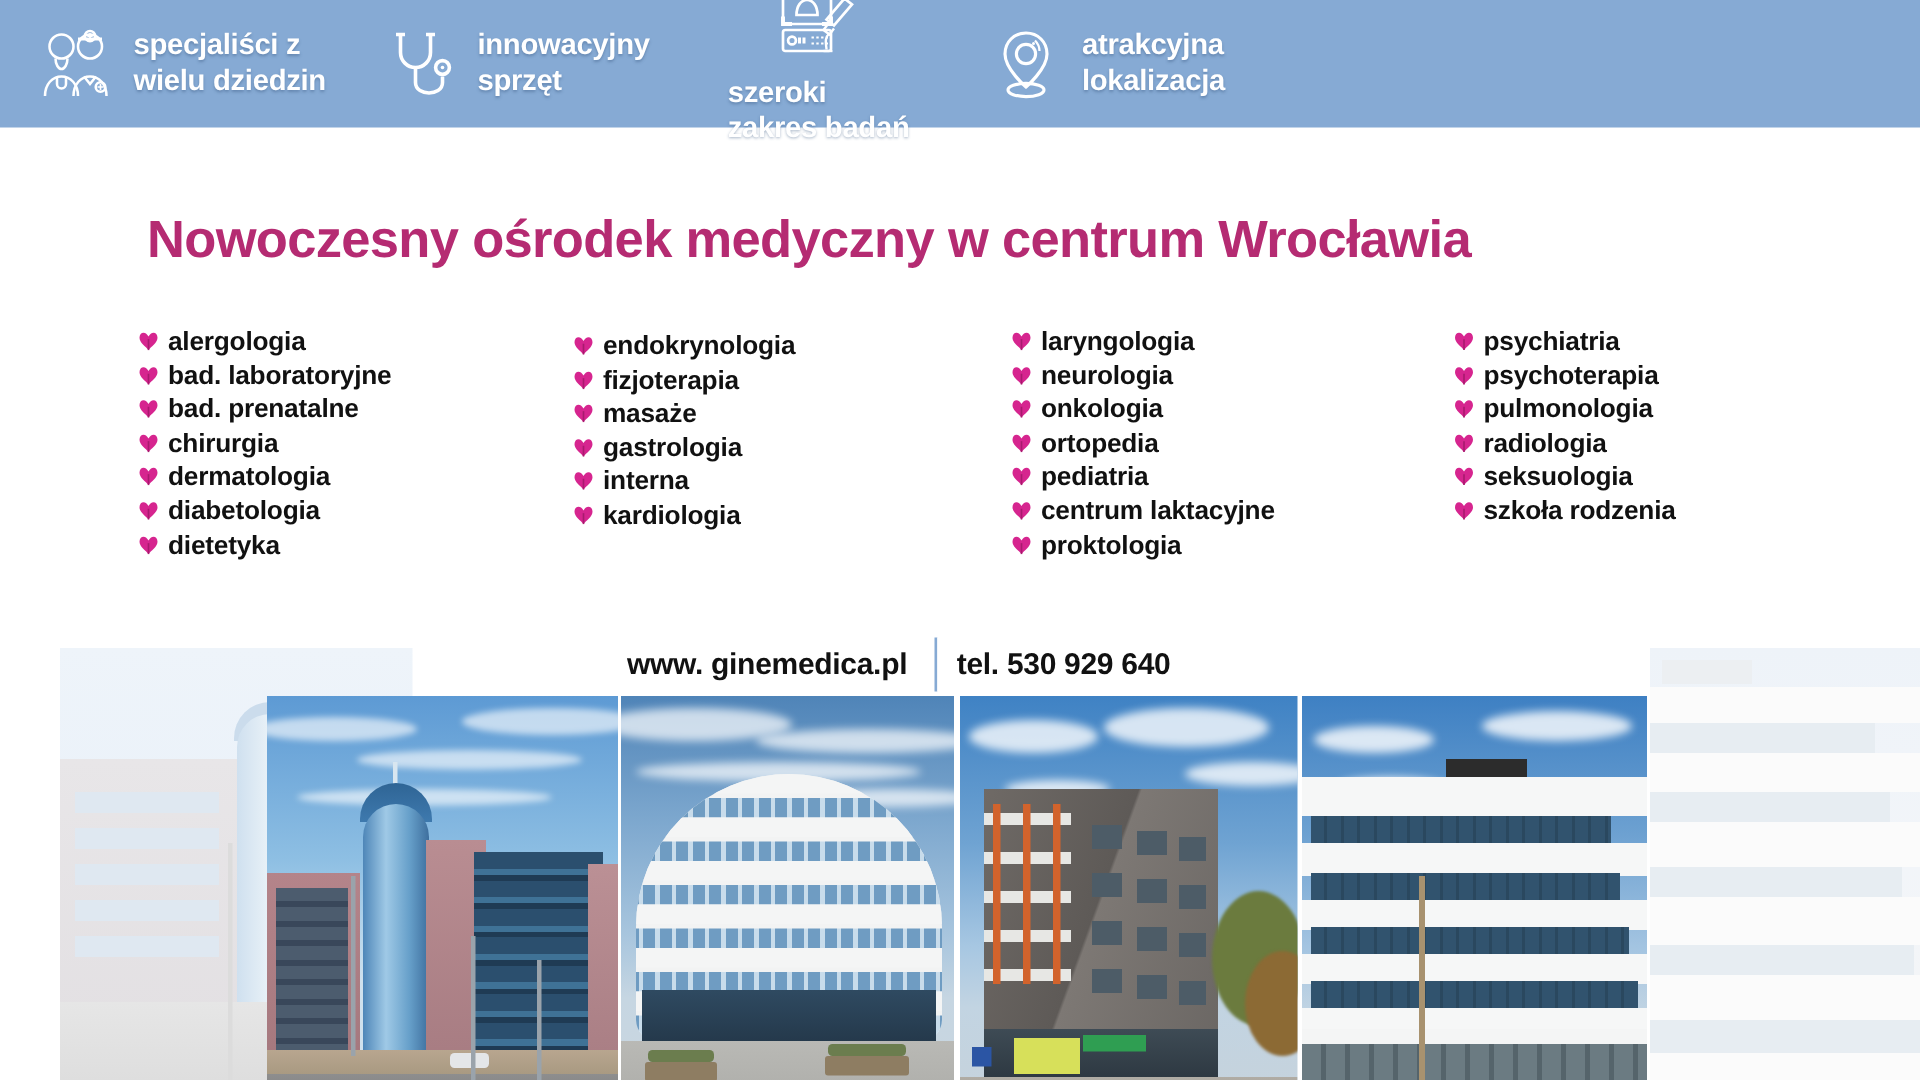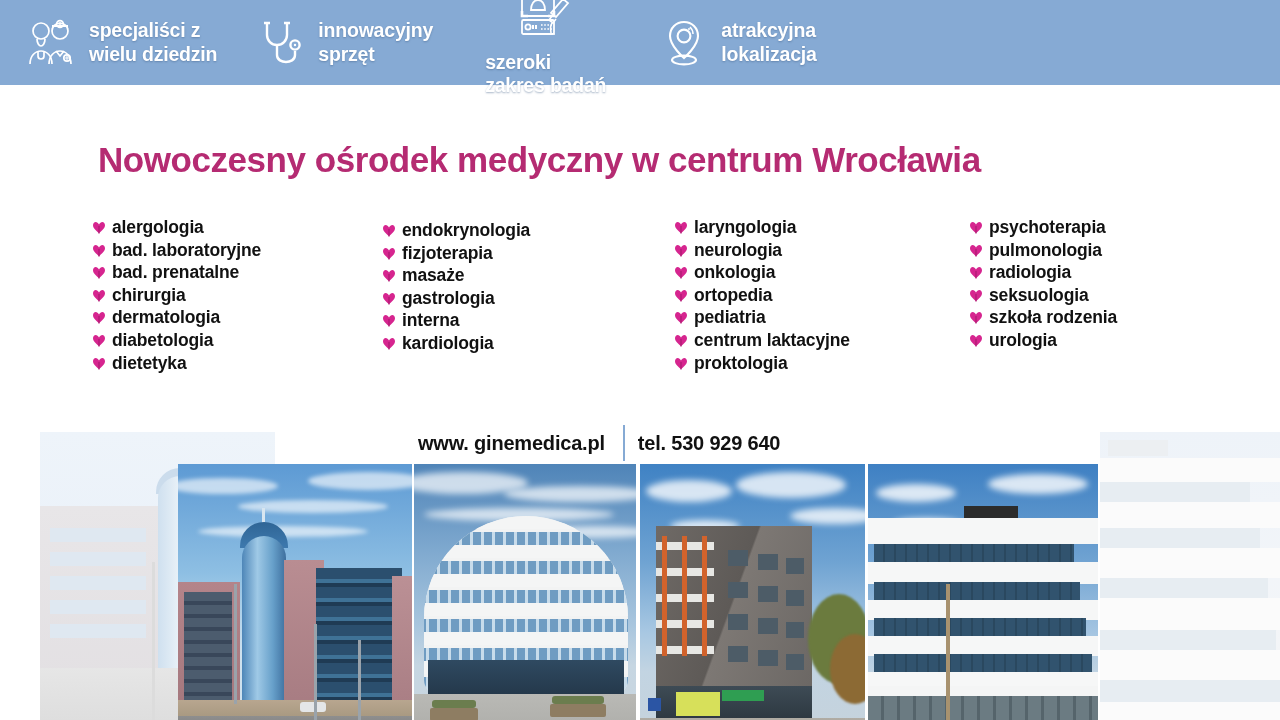--- a/index.html
+++ b/index.html
@@ -633,20 +633,29 @@
     </div>
 
     <div class="col col-4">
       <div class="svc">
           <span class="bullet">
             <svg width="14" height="14" viewBox="0 0 14 14">
               <path d="M7 13.4C5.2 11 1 8.6 1 5.2 1 3.2 2.2 1.9 3.7 1.9c1.3 0 2.4.9 3.3 2.5C7.9 2.8 9 1.9 10.3 1.9c1.5 0 2.7 1.3 2.7 3.3 0 3.4-4.2 5.8-6 8.2z" fill="#d6258f"></path>
               <path d="M7 13.4V6.1" stroke="#a81a6e" stroke-width="1.1" fill="none"></path>
             </svg>
           </span>
+          <span class="svc-label">psychiatria</span>
+        </div>
+      <div class="svc">
+          <span class="bullet">
+            <svg width="14" height="14" viewBox="0 0 14 14">
+              <path d="M7 13.4C5.2 11 1 8.6 1 5.2 1 3.2 2.2 1.9 3.7 1.9c1.3 0 2.4.9 3.3 2.5C7.9 2.8 9 1.9 10.3 1.9c1.5 0 2.7 1.3 2.7 3.3 0 3.4-4.2 5.8-6 8.2z" fill="#d6258f"></path>
+              <path d="M7 13.4V6.1" stroke="#a81a6e" stroke-width="1.1" fill="none"></path>
+            </svg>
+          </span>
           <span class="svc-label">psychoterapia</span>
         </div>
       <div class="svc">
           <span class="bullet">
             <svg width="14" height="14" viewBox="0 0 14 14">
               <path d="M7 13.4C5.2 11 1 8.6 1 5.2 1 3.2 2.2 1.9 3.7 1.9c1.3 0 2.4.9 3.3 2.5C7.9 2.8 9 1.9 10.3 1.9c1.5 0 2.7 1.3 2.7 3.3 0 3.4-4.2 5.8-6 8.2z" fill="#d6258f"></path>
               <path d="M7 13.4V6.1" stroke="#a81a6e" stroke-width="1.1" fill="none"></path>
             </svg>
           </span>
           <span class="svc-label">pulmonologia</span>
@@ -670,29 +679,20 @@
           <span class="svc-label">seksuologia</span>
         </div>
       <div class="svc">
           <span class="bullet">
             <svg width="14" height="14" viewBox="0 0 14 14">
               <path d="M7 13.4C5.2 11 1 8.6 1 5.2 1 3.2 2.2 1.9 3.7 1.9c1.3 0 2.4.9 3.3 2.5C7.9 2.8 9 1.9 10.3 1.9c1.5 0 2.7 1.3 2.7 3.3 0 3.4-4.2 5.8-6 8.2z" fill="#d6258f"></path>
               <path d="M7 13.4V6.1" stroke="#a81a6e" stroke-width="1.1" fill="none"></path>
             </svg>
           </span>
           <span class="svc-label">szkoła rodzenia</span>
-        </div>
-      <div class="svc">
-          <span class="bullet">
-            <svg width="14" height="14" viewBox="0 0 14 14">
-              <path d="M7 13.4C5.2 11 1 8.6 1 5.2 1 3.2 2.2 1.9 3.7 1.9c1.3 0 2.4.9 3.3 2.5C7.9 2.8 9 1.9 10.3 1.9c1.5 0 2.7 1.3 2.7 3.3 0 3.4-4.2 5.8-6 8.2z" fill="#d6258f"></path>
-              <path d="M7 13.4V6.1" stroke="#a81a6e" stroke-width="1.1" fill="none"></path>
-            </svg>
-          </span>
-          <span class="svc-label">urologia</span>
         </div>
     </div>
 
   </div>
 
   <div class="photo-strip">
 
     <div class="photo" id="photo1">
       <div class="p1-blockL"></div>
       <div class="p1-blockR"></div>

